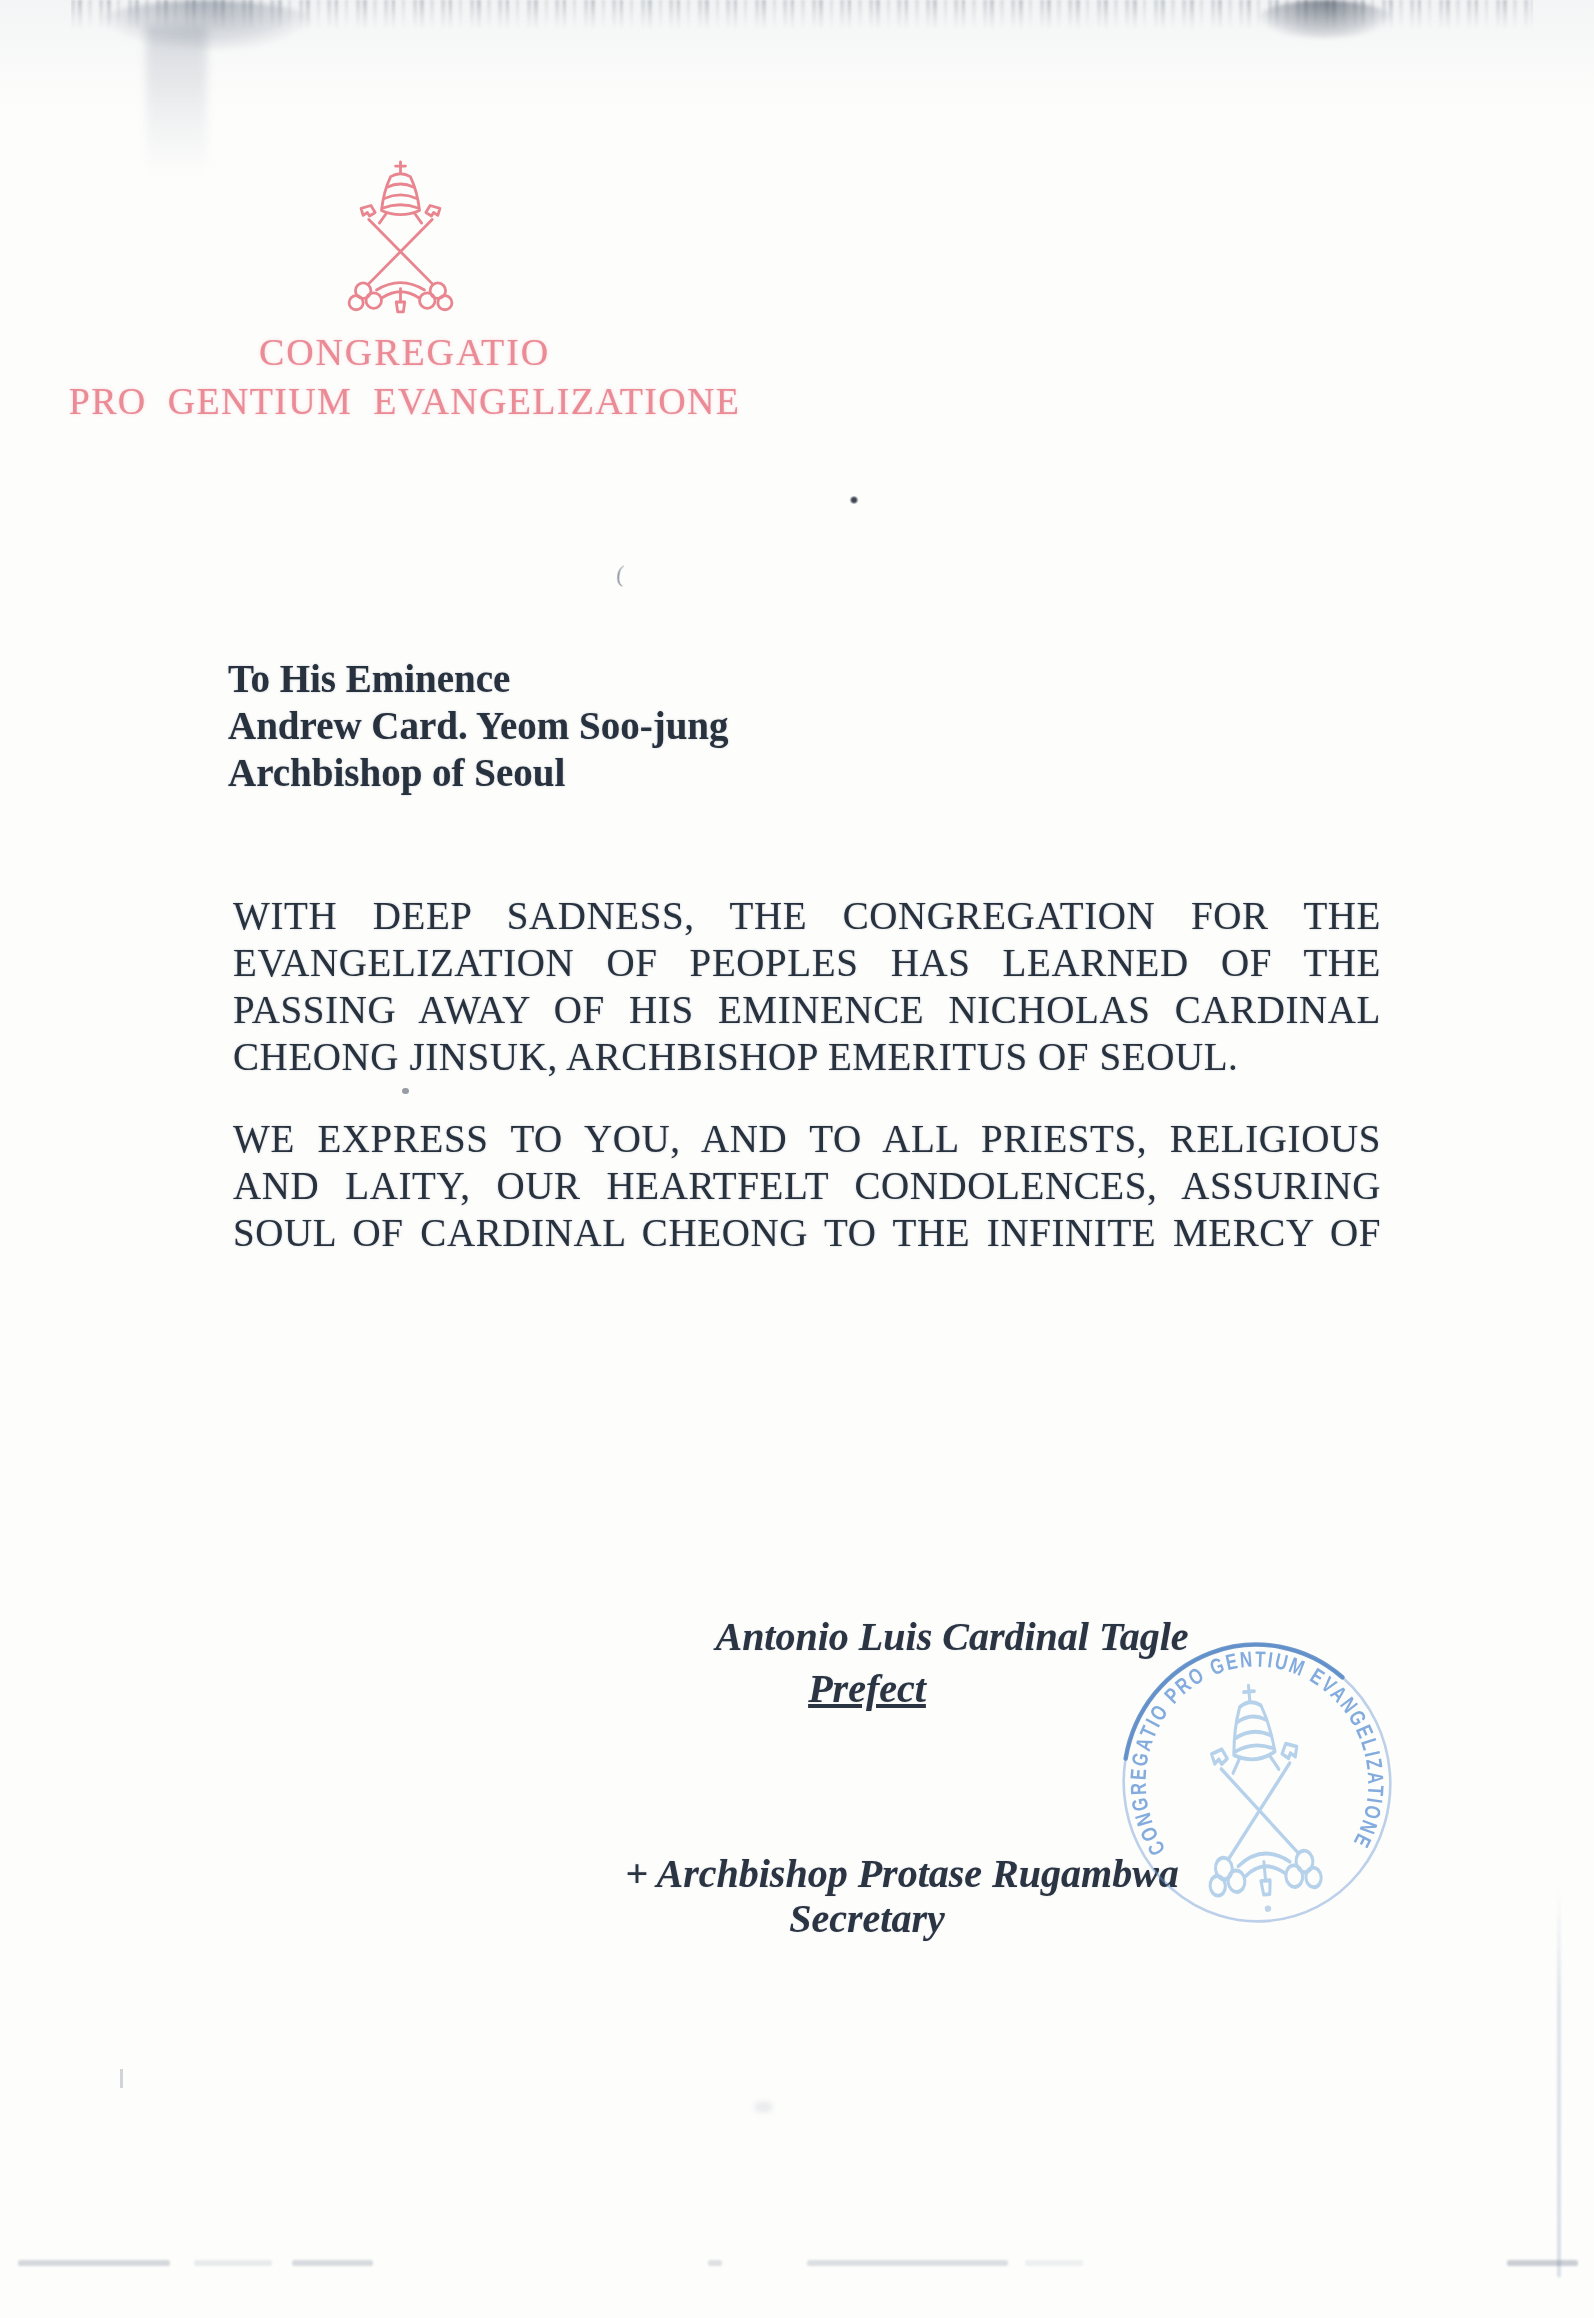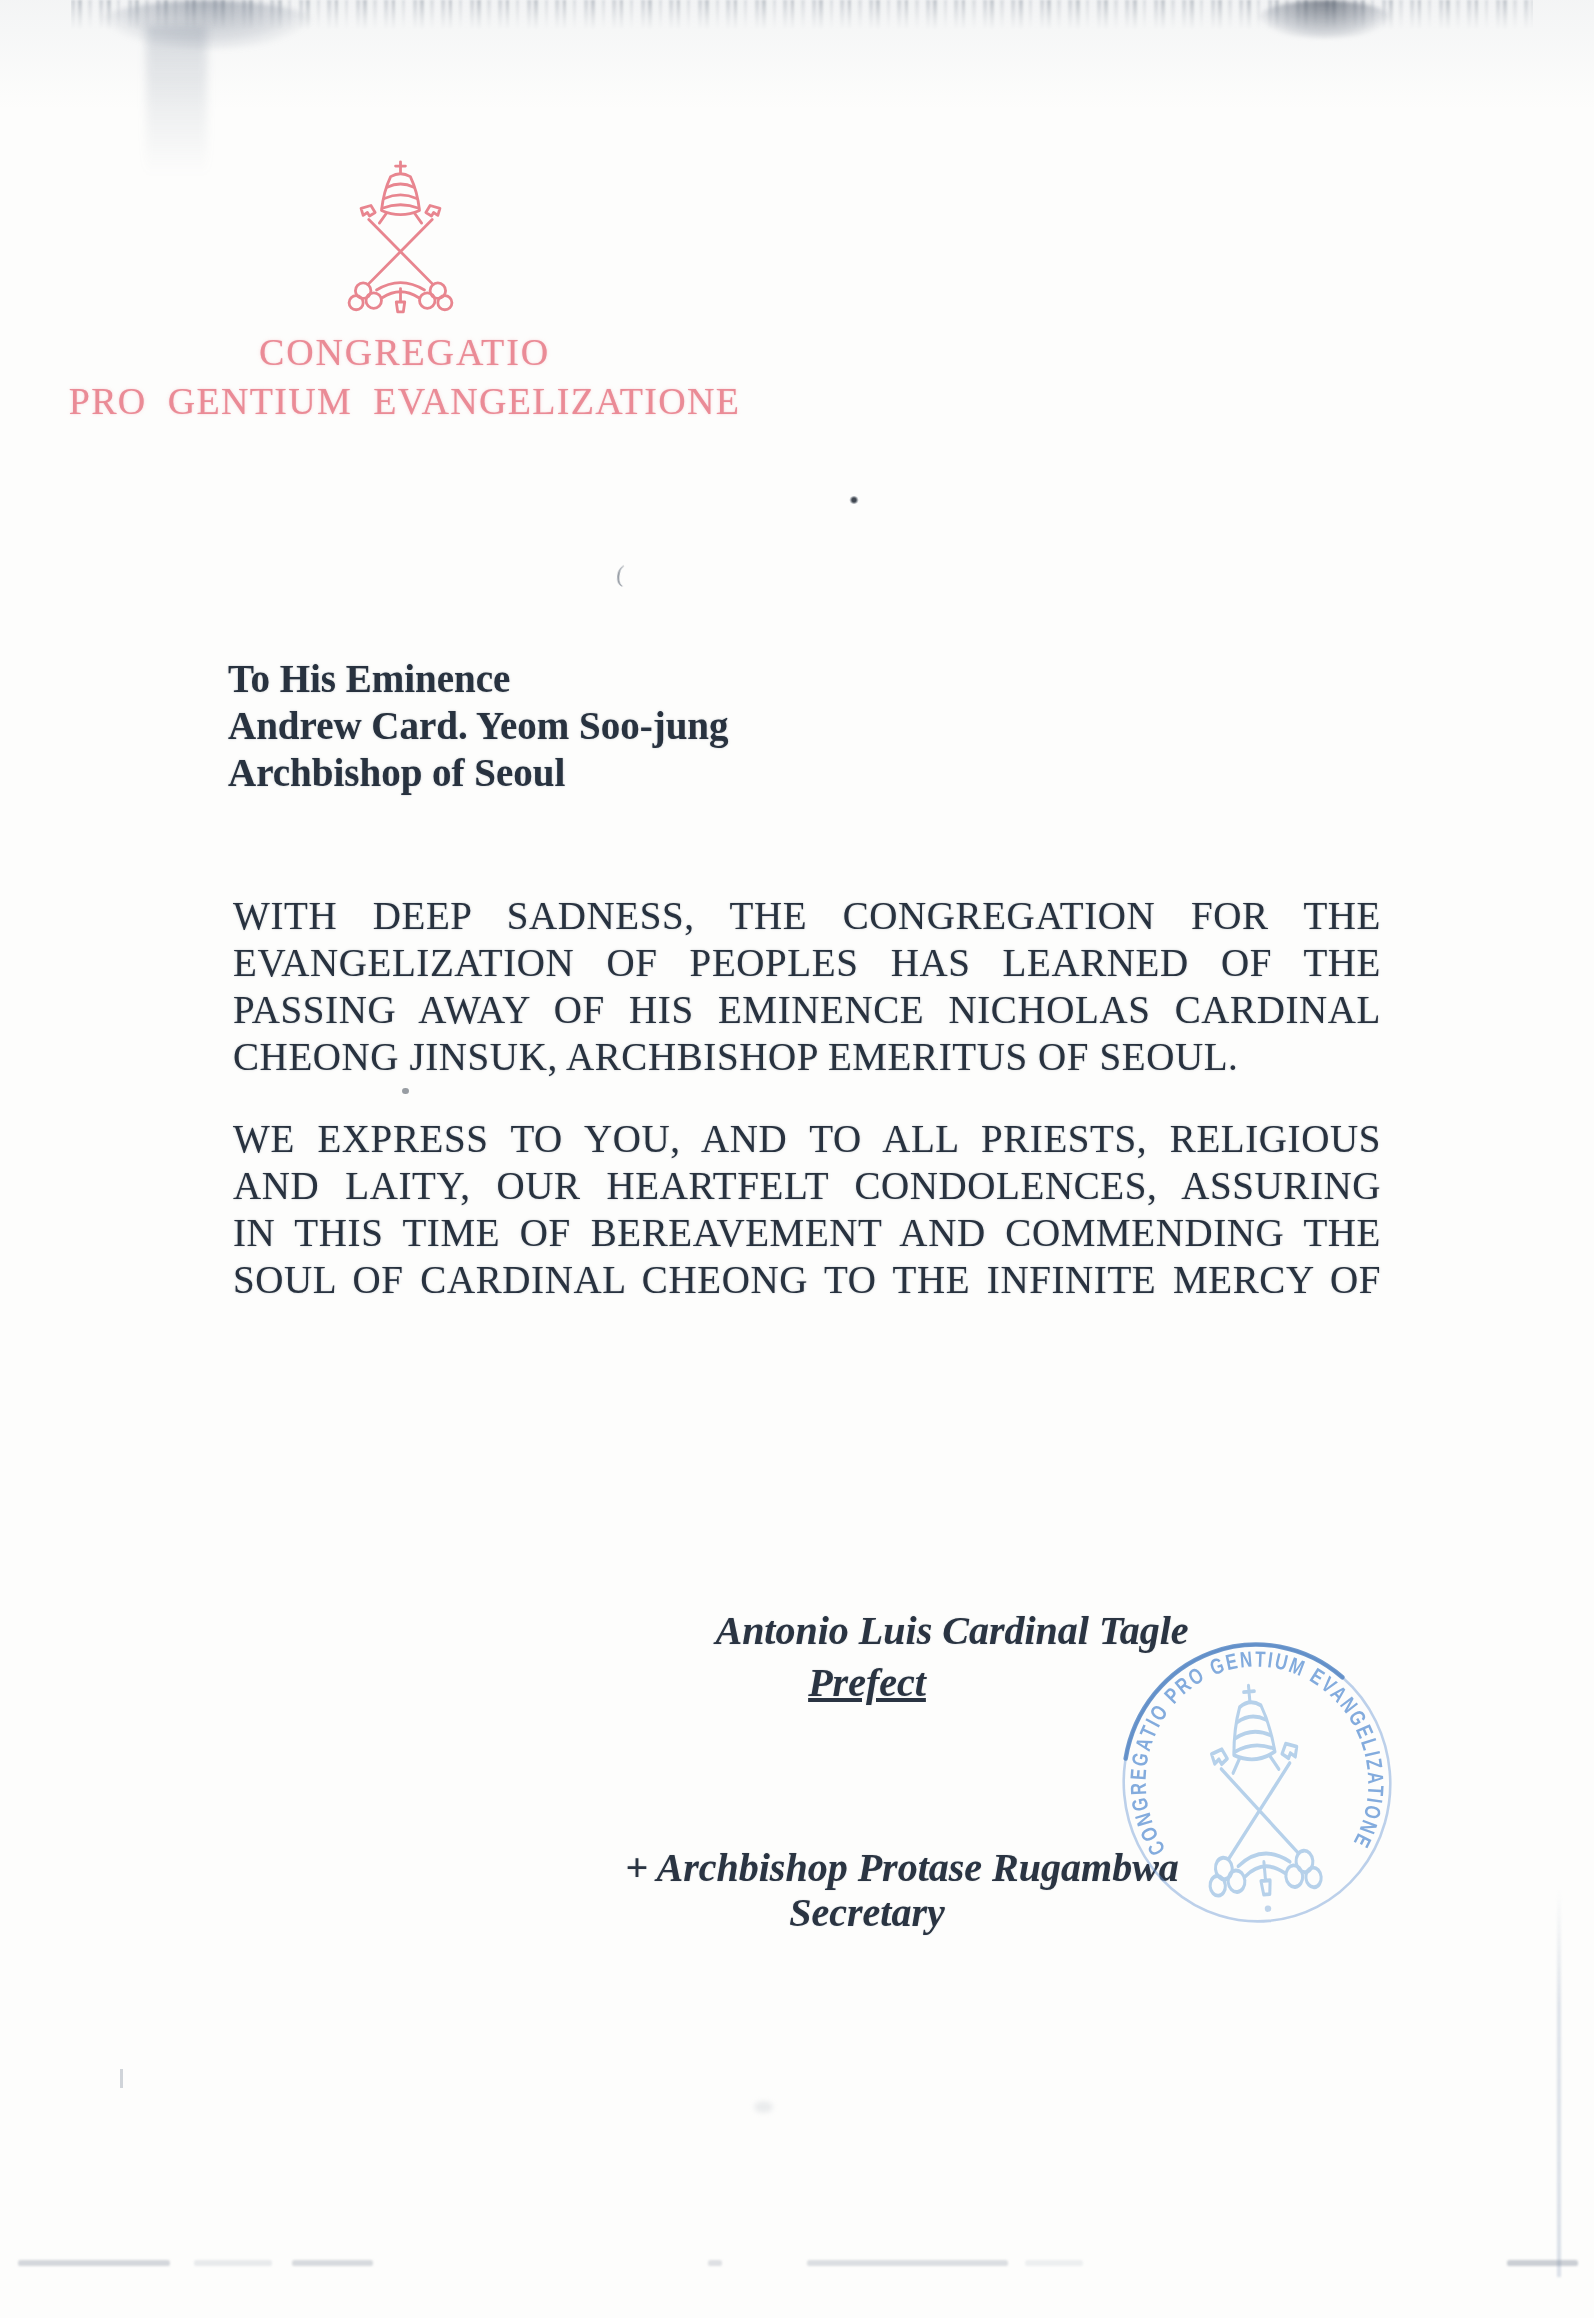--- a/index.html
+++ b/index.html
@@ -63,21 +63,21 @@
   .recipient{position:absolute;left:228px;top:655px;font-size:39px;line-height:47px;font-weight:700;}
   .para{position:absolute;left:233px;width:1148px;font-size:39px;line-height:47px;letter-spacing:0.6px;}
   .para-1{top:892px;}
   .para-2{top:1115px;}
   .jline{text-align:justify;text-align-last:justify;}
   .jline.lastline{text-align-last:left;}
 
   
   .sig{position:absolute;transform:translateX(-50%);white-space:nowrap;
     font-size:40px;line-height:45px;font-weight:700;font-style:italic;color:#2a3442;
-    text-shadow:0 0 1.3px rgba(44,56,74,.3);}
+    text-shadow:0 0 1.3px rgba(44,56,74,.3);margin-top:6px;}
   .sig-name-prefect{left:952px;top:1608px;}
   .sig-title-prefect{left:867px;top:1660px;text-decoration:underline;}
   .sig-name-secretary{left:902px;top:1845px;}
   .sig-title-secretary{left:867px;top:1890px;}
 
   
   .stamp{position:absolute;left:1108px;top:1631px;width:298px;height:304px;
     transform:rotate(-5deg);opacity:.92;}
   .stamp text{font-family:"Liberation Sans","DejaVu Sans",sans-serif;font-size:34px;
     letter-spacing:4px;font-weight:600;fill:#5c92d4;opacity:.82;}
@@ -155,21 +155,20 @@
 <div class="para para-1 ink">
     <div class="jline">WITH DEEP SADNESS, THE CONGREGATION FOR THE</div>
     <div class="jline">EVANGELIZATION OF PEOPLES HAS LEARNED OF THE</div>
     <div class="jline">PASSING AWAY OF HIS EMINENCE NICHOLAS CARDINAL</div>
     <div class="jline lastline">CHEONG JINSUK, ARCHBISHOP EMERITUS OF SEOUL.</div>
   </div>
 
 <div class="para para-2 ink">
     <div class="jline">WE EXPRESS TO YOU, AND TO ALL PRIESTS, RELIGIOUS</div>
     <div class="jline">AND LAITY, OUR HEARTFELT CONDOLENCES, ASSURING</div>
-    <div class="jline">IN THIS TIME OF BEREAVEMENT AND COMMENDING THE</div>
     <div class="jline">SOUL OF CARDINAL CHEONG TO THE INFINITE MERCY OF</div>
   </div>
 
 <div class="sig sig-name-prefect">Antonio Luis Cardinal Tagle</div>
 <div class="sig sig-title-prefect">Prefect</div>
 <div class="sig sig-name-secretary">+ Archbishop Protase Rugambwa</div>
 <div class="sig sig-title-secretary">Secretary</div>
 
 <svg class="stamp" viewBox="0 0 460 470">
 

